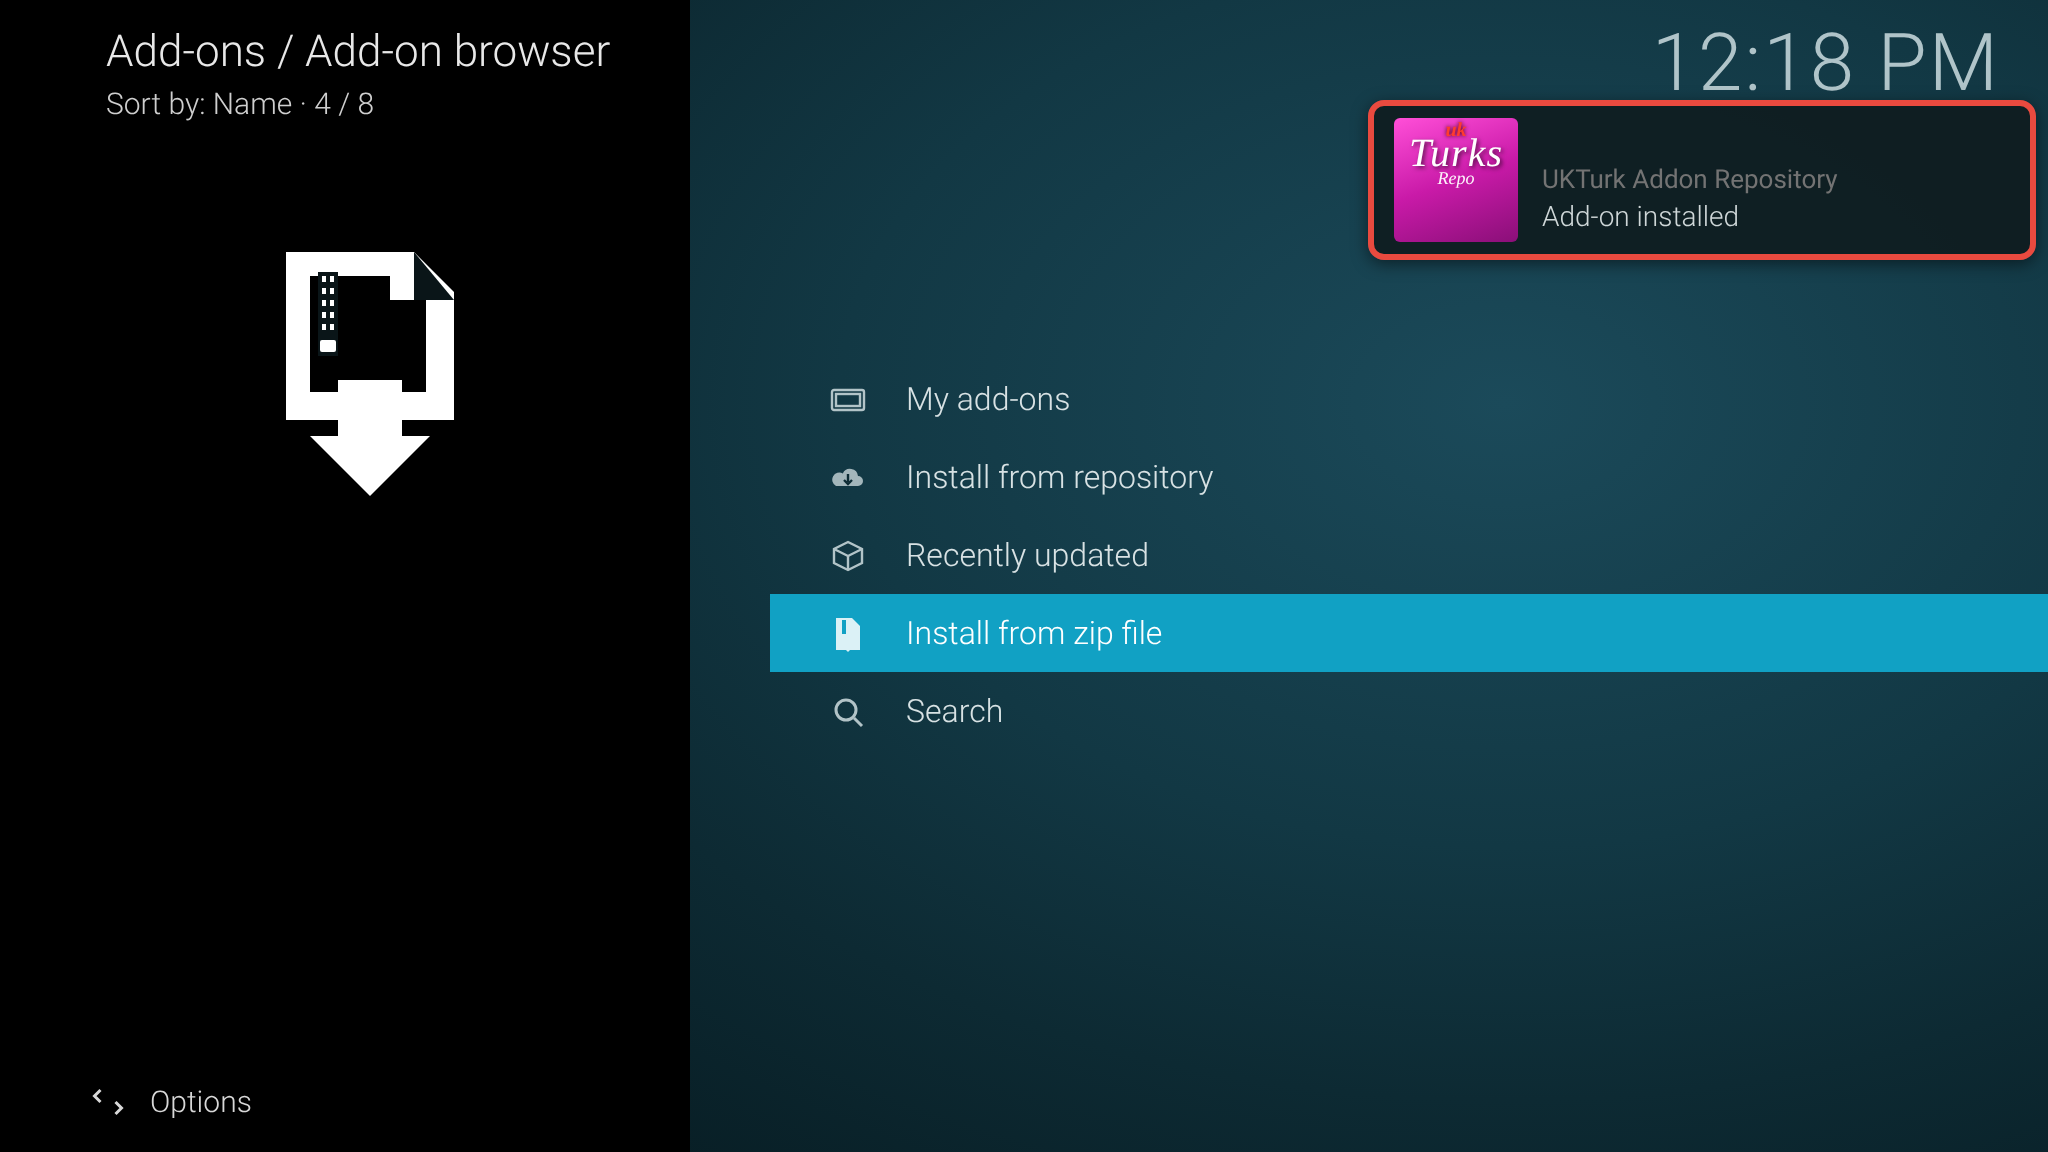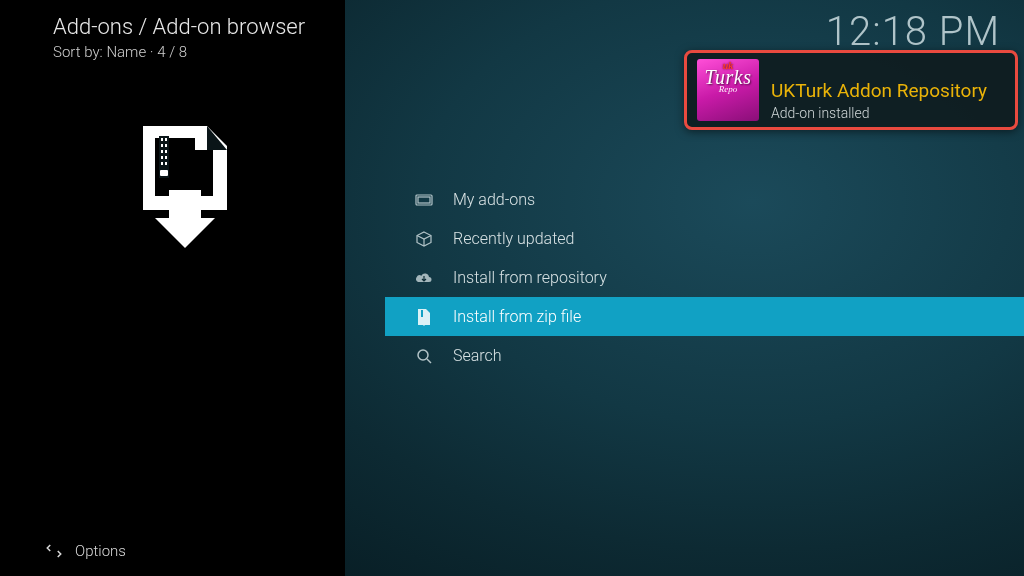--- a/index.html
+++ b/index.html
@@ -18,21 +18,21 @@
   .menu-item .mi-icon { width: 18px; height: 18px; margin-right: 20px; display: inline-flex; align-items: center; justify-content:center; opacity: .85; }
   .footer { position: absolute; bottom: 16px; left: 20px; display: flex; align-items: center; color: #d8d8d8; font-size: 15px; font-weight:300; }
   .footer .opt-icon { margin-right: 12px; display:inline-flex; }
   
   .notif { position: absolute; top: 50px; right: 6px; width: 334px; height: 80px; border: 3px solid #e94a3f; border-radius: 8px; background: rgba(15,28,32,.92); display: flex; align-items: center; padding: 8px 10px; box-shadow: 0 2px 8px rgba(0,0,0,.5); }
   .notif-thumb { width: 62px; height: 62px; border-radius: 3px; background: linear-gradient(160deg, #ff4fd8 0%, #c91aa8 50%, #8a0f78 100%); display:flex; flex-direction:column; align-items:center; justify-content:flex-start; font-family: Georgia, serif; color:#fff; line-height:.9; }
   .notif-thumb .t1 { font-size:10px; font-style:italic; font-weight:bold; color:#ff3b2e; text-shadow:0 0 2px #400; transform:translateY(2px);}
   .notif-thumb .t2 { font-size:20px; font-style:italic; font-weight:normal; letter-spacing:.5px; text-shadow:1px 1px 2px rgba(0,0,0,.6);}
   .notif-thumb .t3 { font-size:9px; font-style:italic; opacity:.95; transform:translateY(-1px);}
   .notif-text { margin-left: 12px; }
-  .notif-title { font-size: 19px; font-weight: 400; color: #eab308; margin-top: 20px; }
+  .notif-title { font-size: 13px; font-weight: 400; color: #737373; margin-top: 20px; }
   .notif-sub { font-size: 14px; font-weight: 300; color: #cfd7d8; margin-top: 3px; }
   svg { display:block; }
 </style>
 </head>
 <body>
 
 <div class="root">
   <div class="sidebar">
     <div class="header">
       <div class="breadcrumb">Add-ons / Add-on browser</div>
@@ -82,36 +82,36 @@
         <span class="mi-icon">
           <svg width="18" height="14" viewBox="0 0 18 14" fill="none" stroke="#cfdde0" stroke-width="1.2">
               <rect x="1" y="2" width="16" height="10" rx="1"></rect>
               <rect x="3" y="4" width="12" height="6"></rect>
             </svg>
         </span>
         <span>My add-ons</span>
       </div>
       <div class="menu-item">
         <span class="mi-icon">
+          <svg width="18" height="14" viewBox="0 0 18 14" fill="#cfdde0">
+              <path d="M14 6a4 4 0 0 0-7.6-1.3A3.5 3.5 0 0 0 3 11h11a2.5 2.5 0 0 0 0-5Z" opacity=".9"></path>
+              <path d="M9 5v4M7 8l2 2 2-2" stroke="#0d2a33" stroke-width="1.2" fill="none"></path>
+            </svg>
+        </span>
+        <span>Install from repository</span>
+      </div>
+      <div class="menu-item">
+        <span class="mi-icon">
           <svg width="16" height="16" viewBox="0 0 16 16" fill="none" stroke="#cfdde0" stroke-width="1.2">
               <path d="M8 1 L15 4.5 V11.5 L8 15 L1 11.5 V4.5 Z"></path>
               <path d="M1 4.5 L8 8 L15 4.5"></path>
               <path d="M8 8 V15"></path>
             </svg>
         </span>
         <span>Recently updated</span>
-      </div>
-      <div class="menu-item">
-        <span class="mi-icon">
-          <svg width="18" height="14" viewBox="0 0 18 14" fill="#cfdde0">
-              <path d="M14 6a4 4 0 0 0-7.6-1.3A3.5 3.5 0 0 0 3 11h11a2.5 2.5 0 0 0 0-5Z" opacity=".9"></path>
-              <path d="M9 5v4M7 8l2 2 2-2" stroke="#0d2a33" stroke-width="1.2" fill="none"></path>
-            </svg>
-        </span>
-        <span>Install from repository</span>
       </div>
       <div class="menu-item selected">
         <span class="mi-icon">
           <svg width="16" height="18" viewBox="0 0 16 18" fill="#fff">
               <path d="M2 1h8l4 4v12H2Z"></path>
               <rect x="5" y="2" width="2" height="7" fill="#11a1c4"></rect>
               <path d="M6 11h4v3h2l-4 4-4-4h2Z"></path>
             </svg>
         </span>
         <span>Install from zip file</span>

